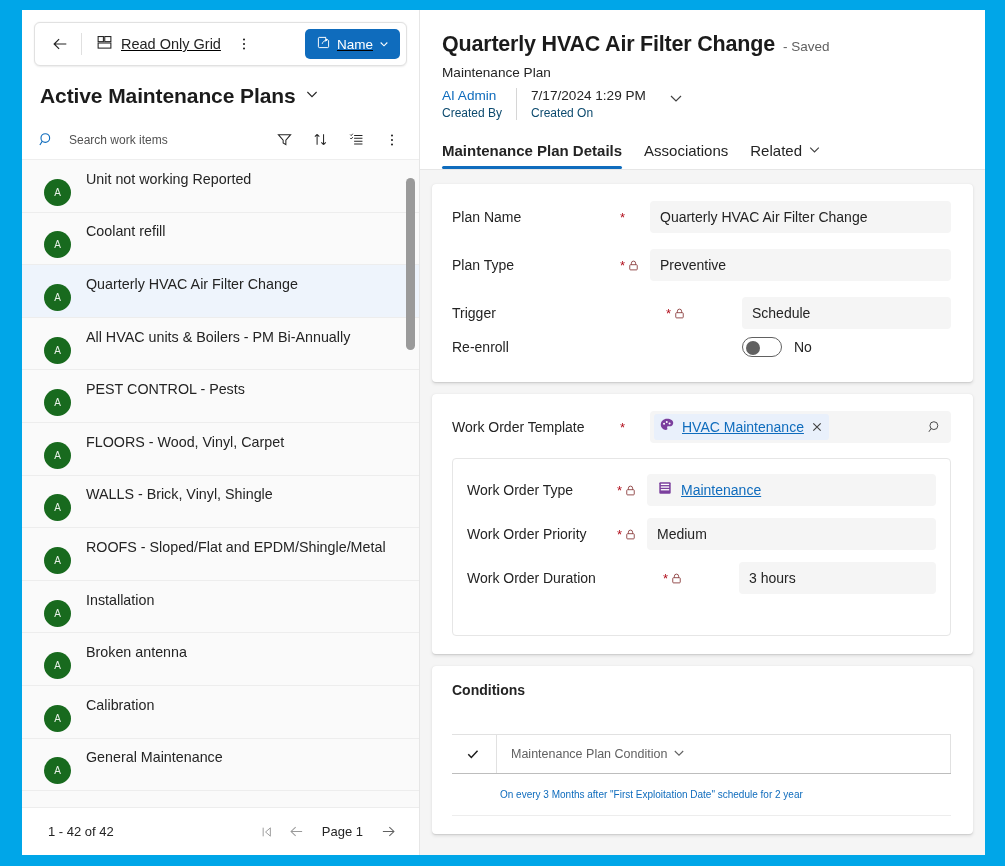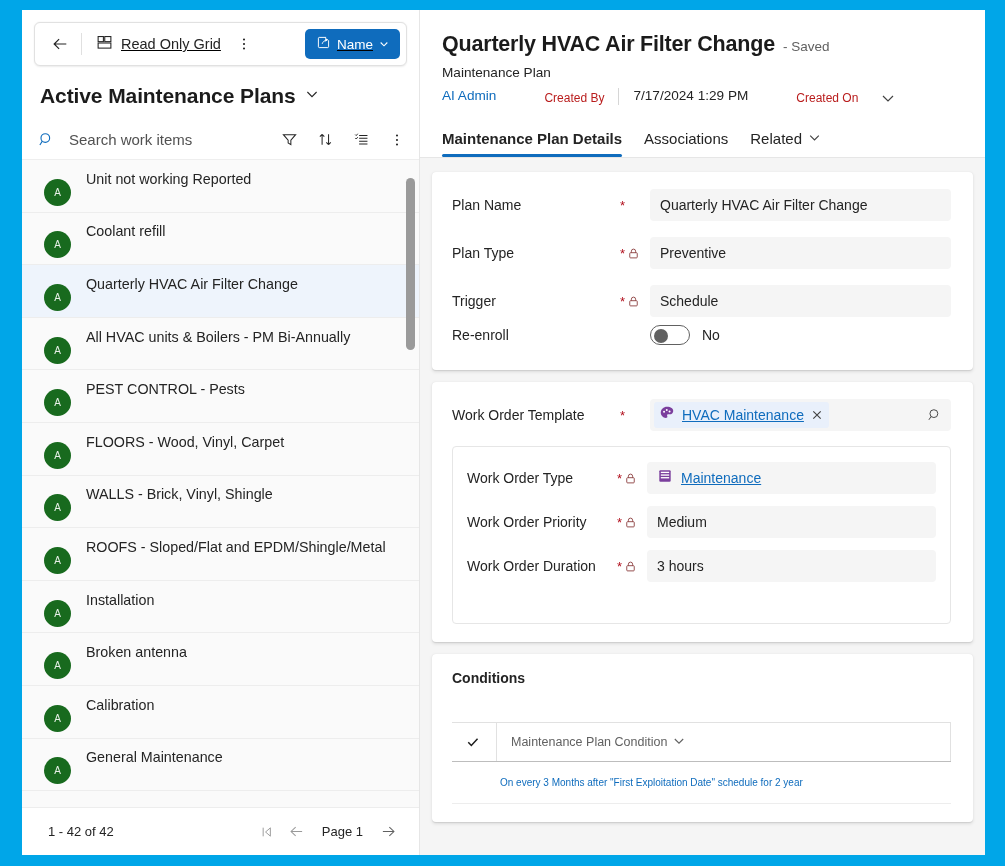--- a/index.html
+++ b/index.html
@@ -76,21 +76,21 @@
     height: 40px;
     display: flex; align-items: center;
     padding: 0 12px 0 16px;
     border-bottom: 1px solid #eeeeee;
     gap: 6px;
   }
   .searchrow .search-icon { color: #0f6cbd; display:flex; }
   .search-input {
     flex: 1;
     border: none; outline: none;
-    font-size: 15px; color: #424242;
+    font-size: 12px; color: #424242;
     font-family: inherit;
     background: transparent;
     padding-left: 8px;
   }
   .search-input::placeholder { color: #515151; }
 
   .list-scroll {
     flex: 1;
     position: relative;
     overflow: hidden;
@@ -167,25 +167,25 @@
   .rec-title {
     font-size: 21.5px; font-weight: 600; color: #1b1b1b;
     letter-spacing: -0.2px;
   }
   .rec-saved { font-size: 13.5px; color: #616161; }
   .rec-sub { font-size: 13.6px; color: #242424; margin-top: 8px; }
   .rec-meta {
     display: flex; align-items: flex-start;
     margin-top: 8px; gap: 0;
   }
-  .meta-col { display: flex; flex-direction: row; padding-right: 14px; gap: 48px; }
+  .meta-col { display: flex; flex-direction: column; padding-right: 14px; }
   .meta-col.second { padding-left: 14px; border-left: 1px solid #d6d6d6; }
   .meta-val { font-size: 13.6px; color: #242424; }
   .meta-val.link { color: #0f6cbd; cursor: pointer; }
-  .meta-lbl { font-size: 12px; color: #b91c1c; margin-top: 3px; }
+  .meta-lbl { font-size: 12px; color: #0c4a6e; margin-top: 3px; }
   .meta-chev { display:flex; align-items:center; padding: 2px 8px; cursor: pointer; color:#424242;}
 
   .tabs {
     display: flex; align-items: flex-end; gap: 22px;
     background: #fff;
     padding: 22px 22px 0 22px;
     border-bottom: 1px solid #e6e6e6;
   }
   .tab {
     font-size: 15px; color: #242424;
@@ -209,21 +209,21 @@
     background: #fff;
     border-radius: 4px;
     box-shadow: 0 0.3px 0.9px rgba(0,0,0,.08), 0 1.6px 3.6px rgba(0,0,0,.10);
     padding: 16px 22px 18px 20px;
     margin-bottom: 12px;
   }
   .field {
     display: flex; align-items: center;
     min-height: 34px; margin-bottom: 14px;
   }
-  .field:last-child { margin-bottom: 0; }
+  .field:last-child { margin-bottom: 0; gap: 46px; }
   .f-label {
     width: 168px; flex: none;
     font-size: 14px; color: #242424;
   }
   .f-marks { width: 30px; flex: none; display: flex; align-items: center; gap: 2px; }
   .req-star { color: #b10e1c; font-size: 13px; line-height: 1; }
   .lock-icon { display: flex; color: #8a3b3b; }
   .f-ctl {
     flex: 1;
     height: 32px;

